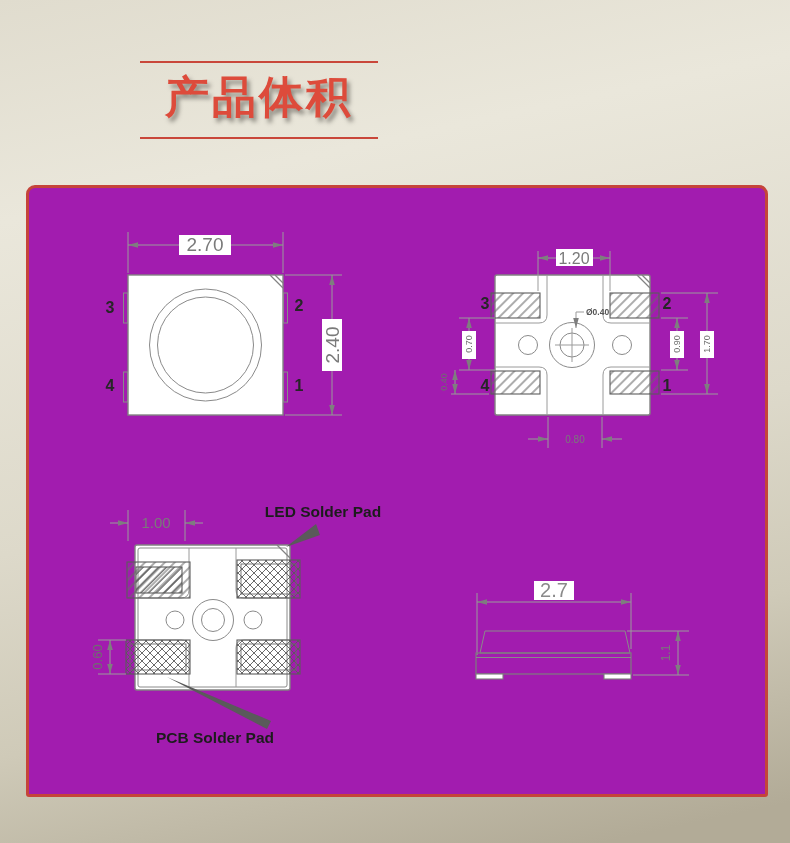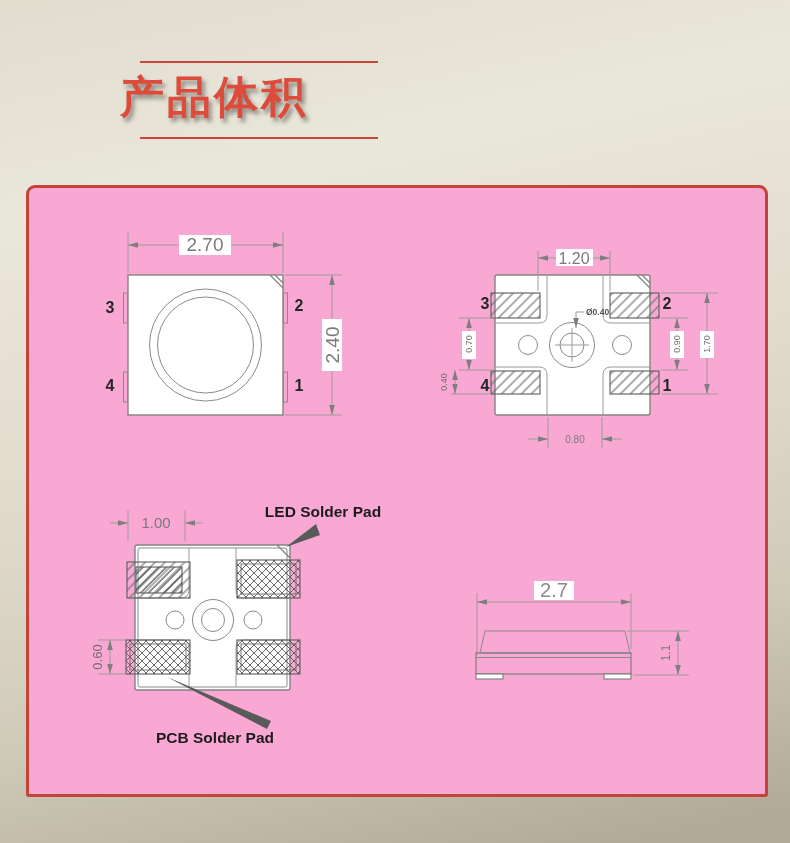--- a/index.html
+++ b/index.html
@@ -5,28 +5,28 @@
   html,body{margin:0;padding:0;}
   body{
     width:790px;height:843px;overflow:hidden;position:relative;
     background:linear-gradient(168deg,#e0dcce 0%,#eae7db 22%,#ddd9ca 55%,#cfcab8 75%,#b2ab97 96%);
     font-family:"Liberation Sans","DejaVu Sans",sans-serif;
   }
   .hdr-rule{position:absolute;left:140px;width:238px;height:2px;background:#c9473a;}
   .hdr-rule.top{top:61px;}
   .hdr-rule.bot{top:137px;}
   .page-title{
-    position:absolute;left:120px;top:68px;width:278px;
+    position:absolute;left:120px;top:68px;width:278px;text-align:center;
     font-size:44px;font-weight:bold;color:#dd4b3b;letter-spacing:3px;
     text-shadow:3px 4px 4px rgba(70,65,60,.55);
     font-family:"DejaVu Sans","Liberation Sans",sans-serif;
   }
   .panel{
     position:absolute;left:26px;top:185px;width:742px;height:612px;
-    background:#f9a8d4;border:3px solid #c5443a;border-radius:9px 9px 3px 3px;
+    background:#a21caf;border:3px solid #c5443a;border-radius:9px 9px 3px 3px;
     box-sizing:border-box;
   }
   .panel svg{position:absolute;left:0;top:0;}
   
   text{font-family:"Liberation Sans","DejaVu Sans",sans-serif;}
   .dimL{fill:#7a7a7a;font-size:19px;}
   .dimM{fill:#7a7a7a;font-size:16px;}
   .dimN{fill:#7a7a7a;font-size:15px;}
   .dimSide{fill:#8a8a8a;font-size:20px;}
   .dimS{fill:#6f6f6f;font-size:9px;}

